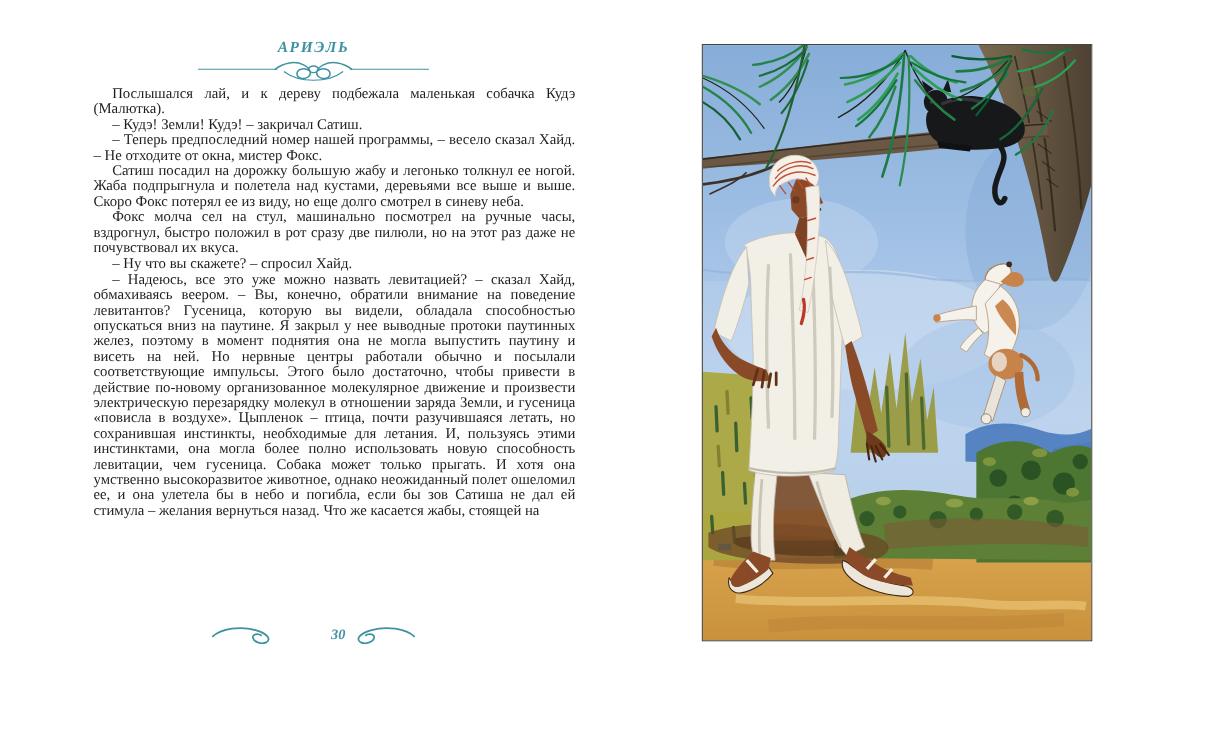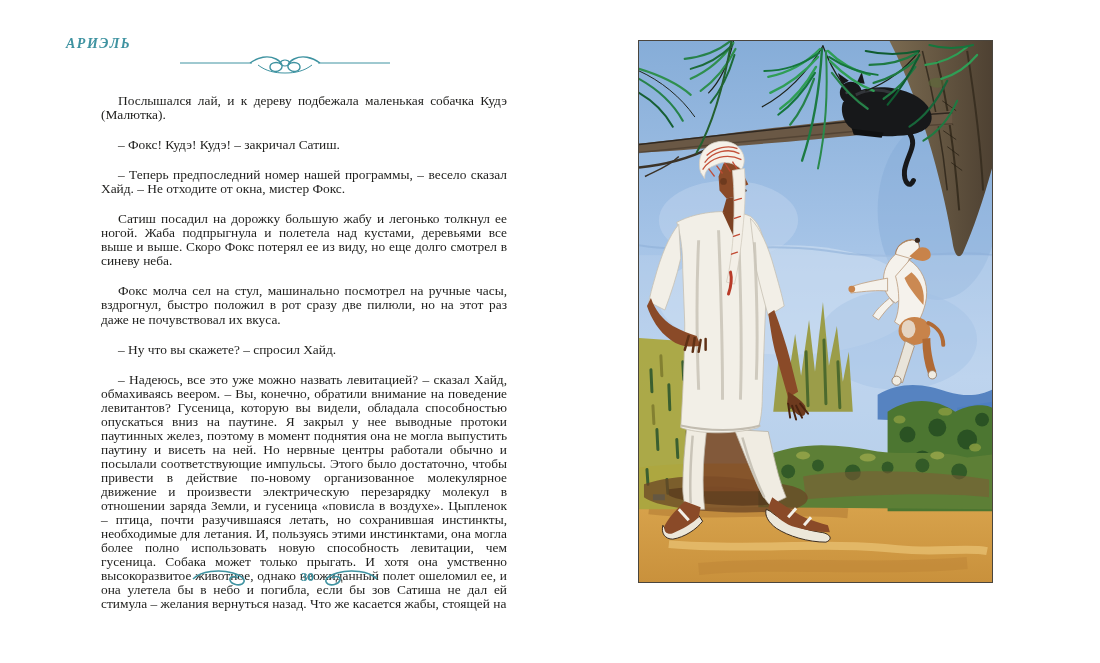--- a/index.html
+++ b/index.html
@@ -6,39 +6,40 @@
   body{
     width:1100px;height:663px;position:relative;overflow:hidden;
     background:#ffffff;
     font-family:"Liberation Serif", serif;
   }
   .spread{position:absolute;inset:0;}
 
   
   .running-title{
     position:absolute;left:66px;top:36px;width:438px;
+    text-align:center;
     font-family:"Liberation Serif", serif;
     font-style:italic;font-weight:bold;
     font-size:14px;letter-spacing:1.5px;
     color:var(--accent,#3f93a1);
   }
   .ornament{position:absolute;left:180px;top:55px;}
   .text-block{
     position:absolute;left:85px;top:78px;width:438px;
     font-size:13.4px;line-height:14.05px;
     color:#1e1e1c;
     text-align:justify;
   }
-  .text-block p{margin:16px;text-indent:17px;hyphens:auto;}
+  .text-block p{margin:0;text-indent:17px;hyphens:auto;}
   .folio{
     position:absolute;left:66px;top:566px;width:438px;height:22px;
     display:flex;align-items:center;justify-content:center;gap:7px;
   }
   .folio-number{
-    font-weight:bold;font-size:13px;
+    font-style:italic;font-weight:bold;font-size:13px;
     color:var(--accent,#3f93a1);
     margin-left:45px;
   }
 
   
   .illustration-frame{
     position:absolute;left:638px;top:40px;width:355px;height:543px;
     margin:0;box-sizing:border-box;
     border:1.5px solid #4a453d;
     background:#fff;
@@ -60,21 +61,21 @@
         <path d="M138,8 L210,8" stroke-width="1"></path>
         <path d="M70,8 C78,2 88,0 96,4 C102,7 104,12 100,15 C96,18 90,16 90,12 C90,8 96,6 101,9" stroke-width="1.4"></path>
         <path d="M140,8 C132,2 122,0 114,4 C108,7 106,12 110,15 C114,18 120,16 120,12 C120,8 114,6 109,9" stroke-width="1.4"></path>
         <path d="M100,8 C102,4 108,4 110,8 C108,12 102,12 100,8 Z" stroke-width="1.2"></path>
         <path d="M78,10 C86,16 94,18 105,18 C116,18 124,16 132,10" stroke-width="1"></path>
       </g>
     </svg>
 
     <main class="text-block">
       <p>Послышался лай, и к дереву подбежала маленькая собачка Кудэ (Малютка).</p>
-      <p>– Фокс! Кудэ! Кудэ! – закричал Сатиш.</p>
+      <p>– Кудэ! Земли! Кудэ! – закричал Сатиш.</p>
       <p>– Теперь предпоследний номер нашей программы, – весело сказал Хайд. – Не отходите от окна, мистер Фокс.</p>
       <p>Сатиш посадил на дорожку большую жабу и легонько толкнул ее ногой. Жаба подпрыгнула и полетела над кустами, деревьями все выше и выше. Скоро Фокс потерял ее из виду, но еще долго смотрел в синеву неба.</p>
       <p>Фокс молча сел на стул, машинально посмотрел на ручные часы, вздрогнул, быстро положил в рот сразу две пилюли, но на этот раз даже не почувствовал их вкуса.</p>
       <p>– Ну что вы скажете? – спросил Хайд.</p>
       <p>– Надеюсь, все это уже можно назвать левитацией? – сказал Хайд, обмахиваясь веером. – Вы, конечно, обратили внимание на поведение левитантов? Гусеница, которую вы видели, обладала способностью опускаться вниз на паутине. Я закрыл у нее выводные протоки паутинных желез, поэтому в момент поднятия она не могла выпустить паутину и висеть на ней. Но нервные центры работали обычно и посылали соответствующие импульсы. Этого было достаточно, чтобы привести в действие по-новому организованное молекулярное движение и произвести электрическую перезарядку молекул в отношении заряда Земли, и гусеница «повисла в воздухе». Цыпленок – птица, почти разучившаяся летать, но сохранившая инстинкты, необходимые для летания. И, пользуясь этими инстинктами, она могла более полно использовать новую способность левитации, чем гусеница. Собака может только прыгать. И хотя она умственно высокоразвитое животное, однако неожиданный полет ошеломил ее, и она улетела бы в небо и погибла, если бы зов Сатиша не дал ей стимула – желания вернуться назад. Что же касается жабы, стоящей на</p>
     </main>
 
     <footer class="folio">
       <svg width="58" height="18" viewBox="0 0 58 18">
         <path d="M2,11 C10,3 28,1 42,5 C52,8 56,13 51,16 C47,18 40,16 39,12 C38,9 43,7 47,10" fill="none" stroke="#3f93a1" stroke-width="1.6"></path>

